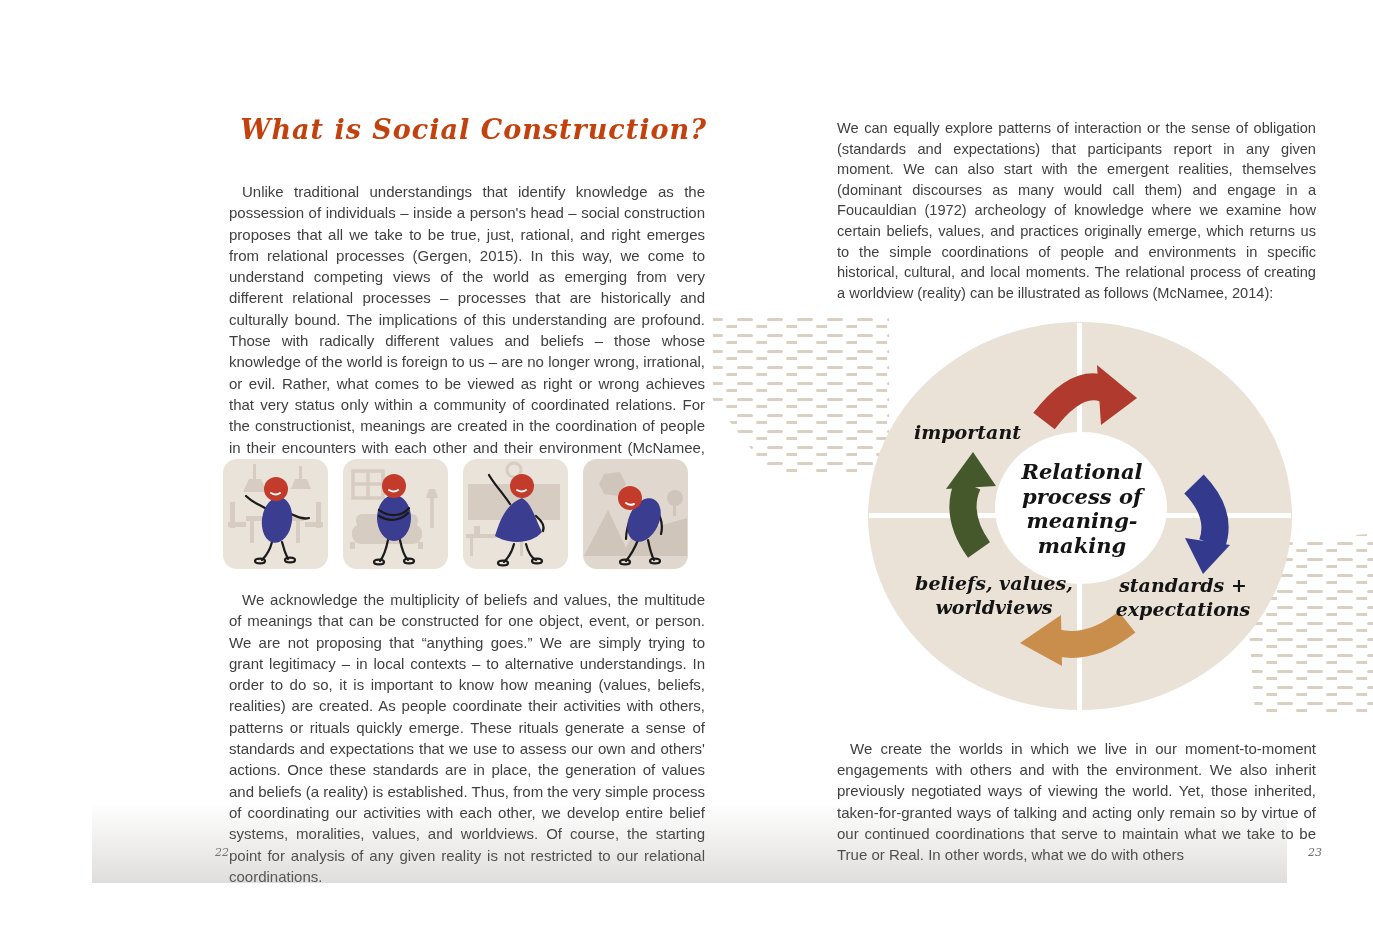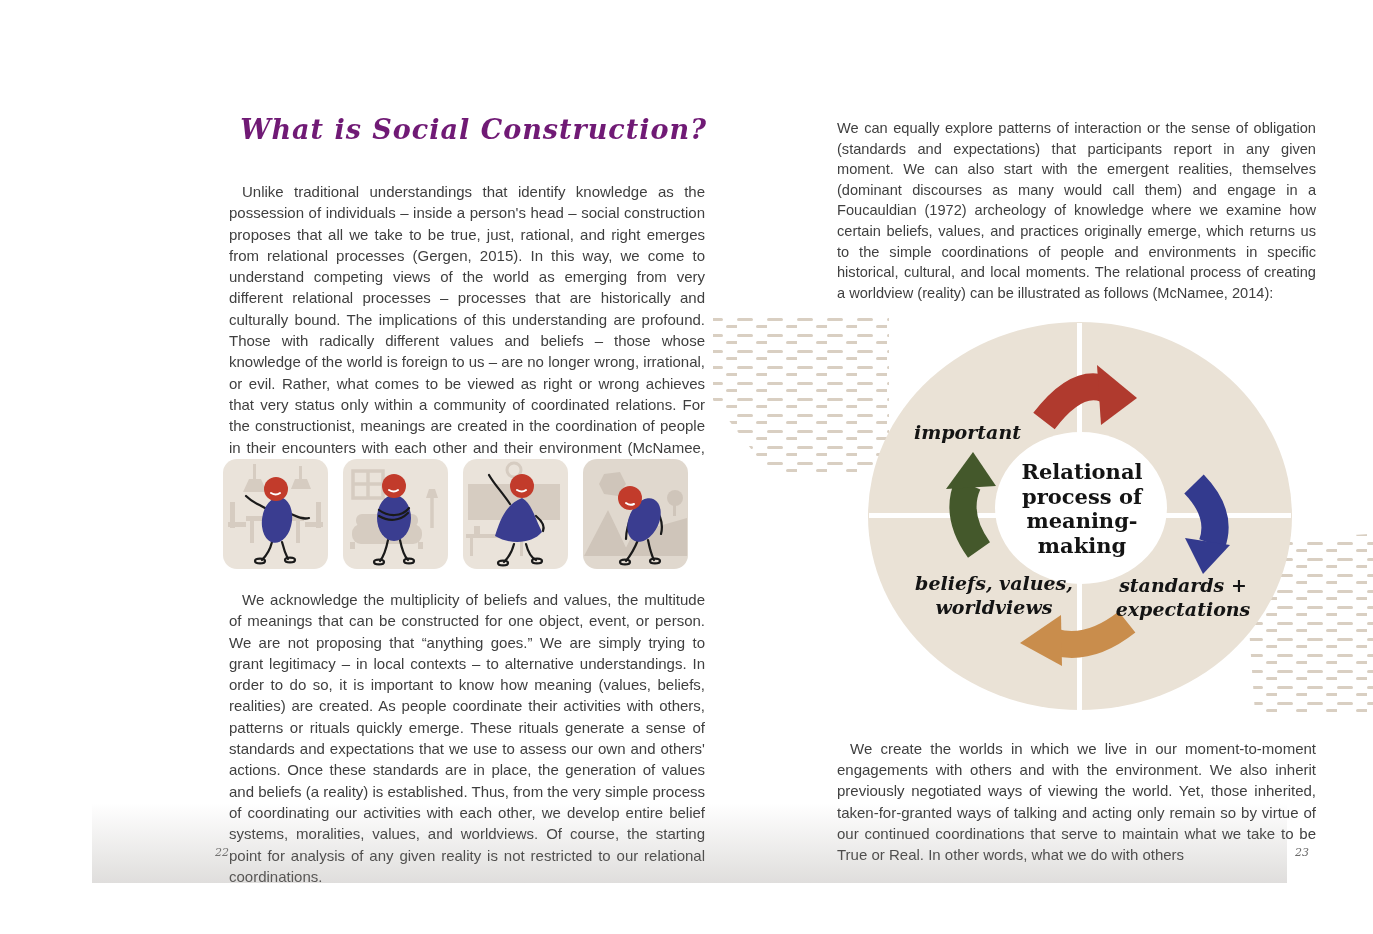--- a/index.html
+++ b/index.html
@@ -3,37 +3,37 @@
 <meta charset="utf-8">
 <style>
   html,body{margin:0;padding:0;background:#fff;}
   .canvas{position:relative;width:1373px;height:934px;background:#ffffff;overflow:hidden;
           font-family:"Liberation Sans",sans-serif;color:#3f3f3f;}
   .spread{position:absolute;left:92px;top:0;width:1195px;height:883px;background:#fff;}
   .spread::after{content:"";position:absolute;left:0;right:0;bottom:0;height:80px;pointer-events:none;
           background:linear-gradient(to bottom,rgba(150,145,140,0),rgba(150,145,140,0.30));}
   .page-title{position:absolute;left:137px;top:114px;width:478px;text-align:right;
           font-family:"DejaVu Serif",serif;font-style:italic;font-weight:700;font-size:27px;
-          color:#701a75;letter-spacing:1px;}
+          color:#c2410c;letter-spacing:1px;}
   .para{position:absolute;text-align:justify;}
   .para-left{left:137px;width:476px;font-size:15px;line-height:21.3px;}
   .para-right{left:745px;width:479px;font-size:14.6px;line-height:20.6px;}
   .indent{text-indent:13px;}
   .illos{position:absolute;left:130px;top:458px;display:flex;gap:13px;}
   .panel{width:107px;height:112px;}
   .pagenum{position:absolute;top:846px;font-family:"DejaVu Serif",serif;font-style:italic;
           font-size:11px;color:#6b6b6b;}
   .pagenum-left{left:123px;}
-  .pagenum-right{left:1203px;width:40px;text-align:left;}
+  .pagenum-right{left:1203px;width:40px;text-align:center;}
   .diagram-svg{position:absolute;left:615px;top:300px;width:685px;height:425px;}
   .dlabel{position:absolute;font-family:"DejaVu Serif",serif;font-style:italic;font-weight:700;
           color:#141414;white-space:pre-line;text-align:center;}
   .dlabel-side{font-size:19px;line-height:24px;}
   .dcenter{position:absolute;left:903px;top:460px;width:174px;font-family:"DejaVu Serif",serif;
-          font-weight:700;font-size:21px;line-height:24.5px;color:#141414;
+          font-style:italic;font-weight:700;font-size:21px;line-height:24.5px;color:#141414;
           text-align:center;white-space:pre-line;}
   .lab-coordinate{left:798px;top:420px;width:155px;}
   .lab-rituals{left:1013px;top:402px;width:155px;}
   .lab-beliefs{left:818px;top:571px;width:168px;}
   .lab-standards{left:1012px;top:573px;width:158px;}
 </style>
 </head>
 <body>
 
 <div class="canvas">

